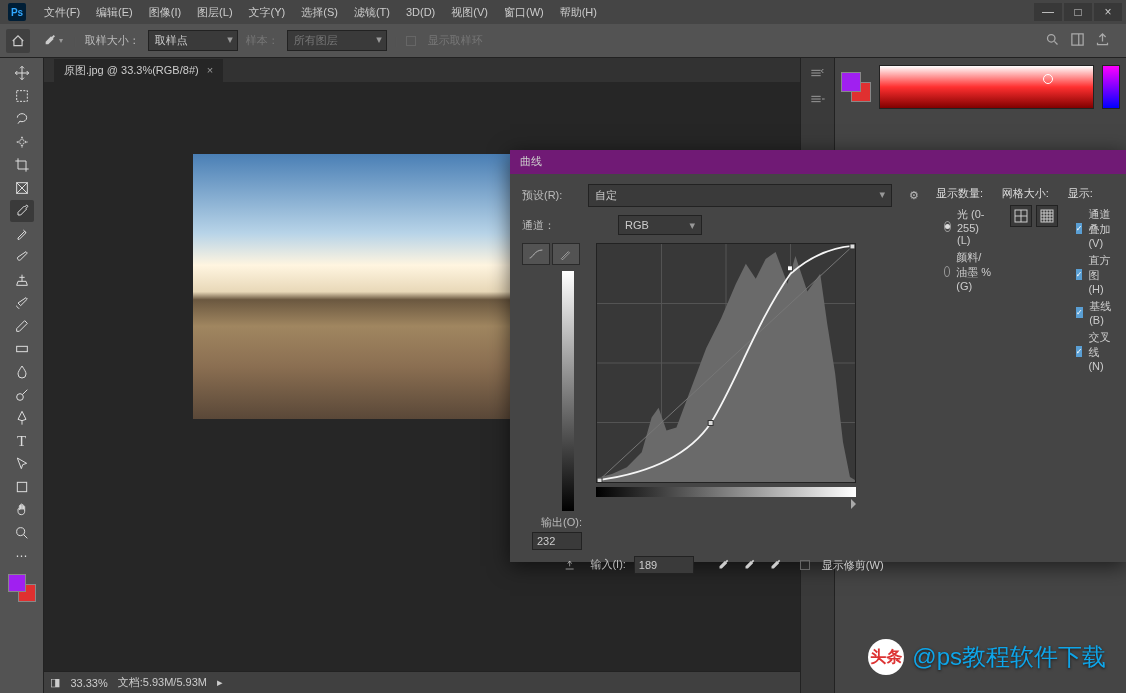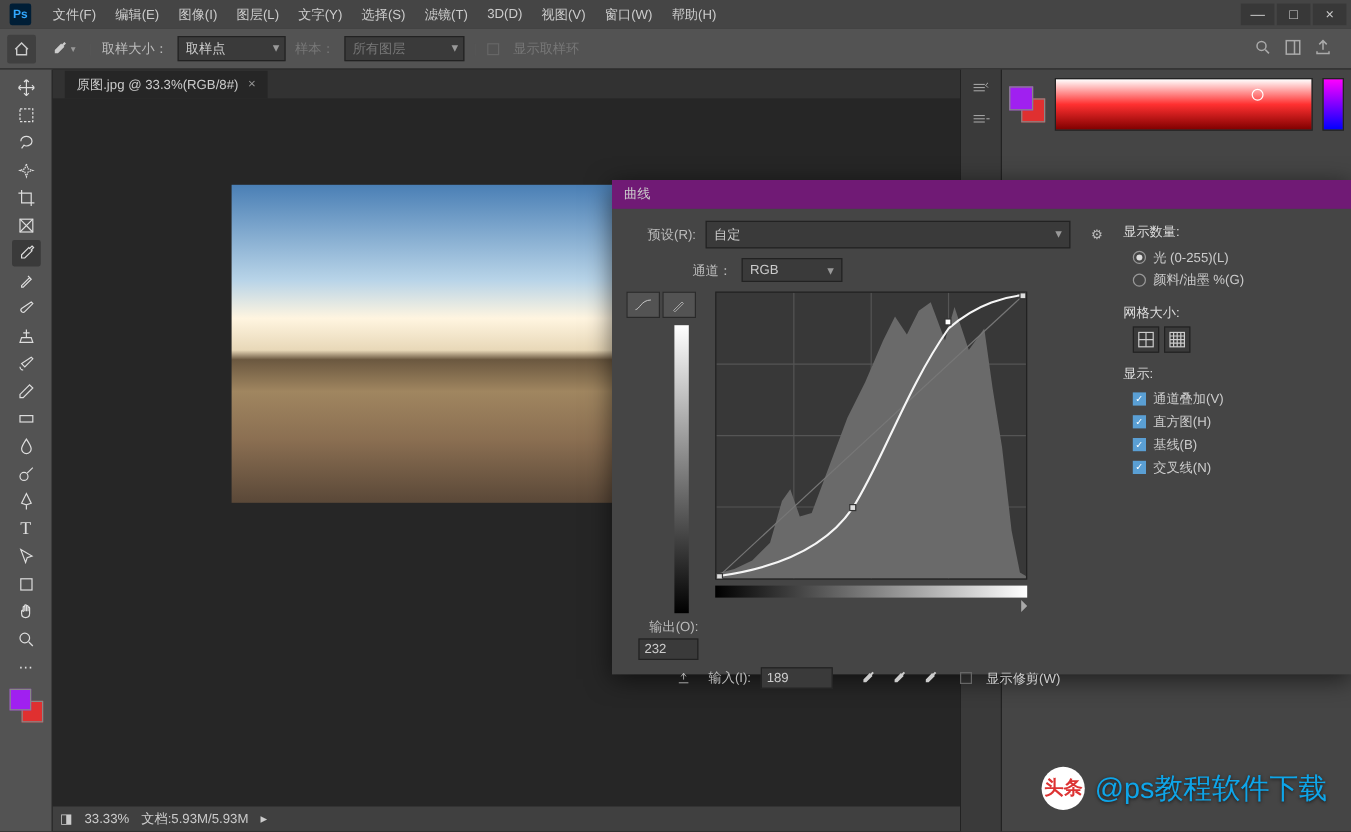--- a/index.html
+++ b/index.html
@@ -45,39 +45,39 @@
 .fgbg-fg{position:absolute;width:20px;height:20px;background:#a020f0;border:1px solid #888;top:0;left:0}
 .fgbg-bg{position:absolute;width:20px;height:20px;background:#e03030;border:1px solid #888;bottom:0;right:0}
 .spectrum{flex:1;height:44px;background:linear-gradient(180deg,#fff,#ff3030,#800000);position:relative;border:1px solid #222}
 .spectrum-circle{position:absolute;width:10px;height:10px;border:1.5px solid #fff;border-radius:50%;right:40px;top:8px}
 .hue{width:18px;height:44px;background:linear-gradient(180deg,#f0f,#00f);border:1px solid #222}
 .curves-dlg{position:absolute;left:510px;top:150px;width:616px;height:412px;background:#454545;box-shadow:0 4px 20px rgba(0,0,0,.6);z-index:100}
 .dlg-title{height:24px;background:#701a75;padding:4px 10px}
 .dlg-body{display:flex;padding:10px 12px;gap:14px;height:388px}
 .dlg-left{width:400px;display:flex;flex-direction:column}
 .dlg-row{display:flex;align-items:center;gap:8px;margin-bottom:8px}
-.lbl-r{width:58px;text-align:right;color:#bbb}
+.lbl-r{width:58px;text-align:left;color:#bbb}
 .dd{flex:1;background:#3a3a3a;border:1px solid #222;padding:3px 6px;position:relative}
 .dd::after{content:"▾";position:absolute;right:6px;color:#999}
 .dd.sm{flex:none;width:84px}
 .gear{width:16px;height:16px;color:#bbb;display:flex;align-items:center;justify-content:center;margin-left:6px}
 .curve-box{display:flex;gap:4px;margin-top:0}
 .curve-left{width:70px;display:flex;flex-direction:column}
 .mode-btns{display:flex;gap:2px;margin-bottom:6px}
 .mode-btn{width:28px;height:22px;background:#535353;border:1px solid #2a2a2a;display:flex;align-items:center;justify-content:center}
 .grad-v{width:12px;height:240px;background:linear-gradient(180deg,#fff,#000);margin-left:40px}
 .out-block{margin-top:4px;text-align:right;padding-right:10px}
 .io-label{color:#bbb;margin-bottom:2px}
 .io-val{width:50px;background:#3a3a3a;border:1px solid #222;padding:2px 4px;text-align:left;display:inline-block}
 .curve-main{position:relative}
 .curve-svg{background:#383838;border:1px solid #222}
 .grad-h{height:10px;width:260px;background:linear-gradient(90deg,#000,#fff);margin-top:2px}
 .in-row{display:flex;align-items:center;justify-content:center;gap:8px;margin-top:6px}
 .finger{width:22px;height:18px;display:flex;align-items:center;justify-content:center}
-.dlg-right{flex:1;display:flex;flex-direction:column;gap:10px;padding-top:2px}
+.dlg-right{flex:1;display:flex;flex-direction:row;gap:10px;padding-top:2px}
 .sec-title{color:#ddd;margin-bottom:4px}
 .radio-row,.check-row{display:flex;align-items:center;gap:6px;padding:2px 0 2px 8px}
 .radio{width:11px;height:11px;border:1px solid #999;border-radius:50%;display:flex;align-items:center;justify-content:center}
 .radio.on::after{content:"";width:5px;height:5px;background:#ddd;border-radius:50%}
 .chk{width:11px;height:11px;background:#5a9fd4;display:flex;align-items:center;justify-content:center;color:#fff;font-size:8px}
 .grid-btns{display:flex;gap:4px;padding-left:8px}
 .grid-btn{width:22px;height:22px;background:#3a3a3a;border:1px solid #222;display:flex;align-items:center;justify-content:center}
 .grid-btn svg{width:14px;height:14px;stroke:#ccc;fill:none}
 .side-btns{position:absolute;right:0;top:190px;width:20px;display:flex;flex-direction:column;gap:10px}
 .side-btn{width:20px;height:26px;background:#454545;border:1px solid #333;border-right:none;border-radius:12px 0 0 12px}

